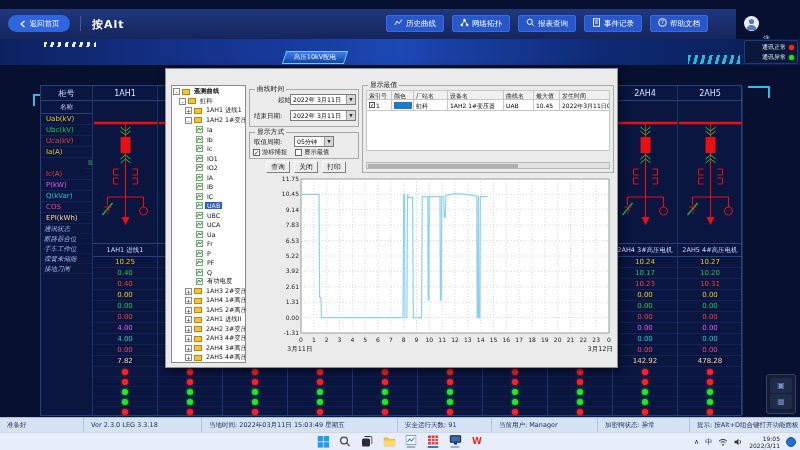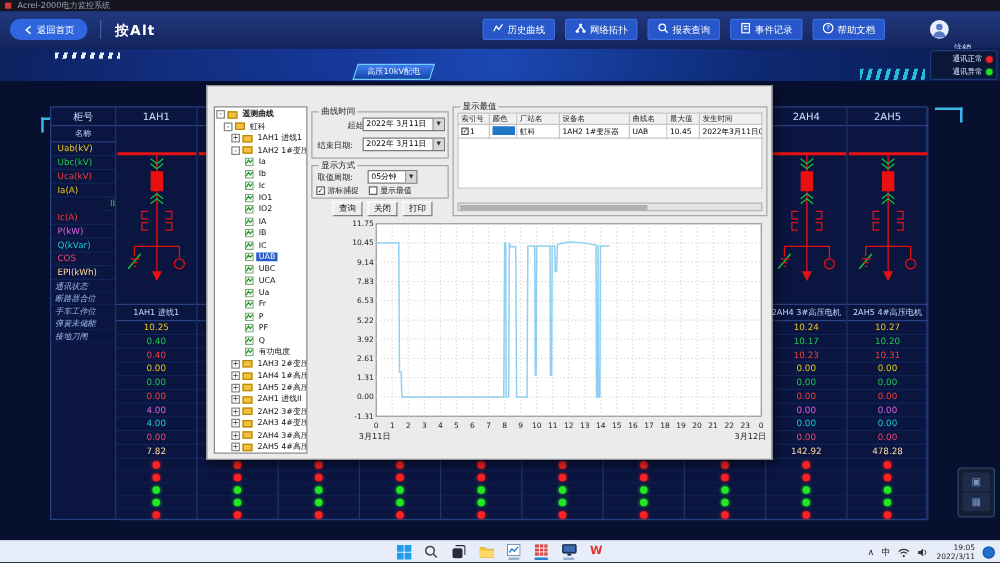--- a/index.html
+++ b/index.html
@@ -5,21 +5,21 @@
   *{margin:0;padding:0;box-sizing:border-box;}
   html,body{background:#222;}
   body{font-family:"DejaVu Sans","Liberation Sans",sans-serif;}
   #screen{position:relative;width:800px;height:450px;overflow:hidden;background:#081030;}
 
   
   #os-titlebar{position:absolute;top:0;left:0;width:800px;height:9px;background:#15151f;color:#9aa0b8;font-size:6.5px;line-height:9px;padding-left:14px;}
   #os-app-icon{position:absolute;left:4px;top:2px;width:5px;height:5px;background:#d03838;}
 
   
-  #app-header{position:absolute;top:9px;left:0;width:800px;height:30px;background:linear-gradient(180deg,#20387e,#15255c);}
+  #app-header{position:absolute;top:9px;left:0;width:736px;height:30px;background:linear-gradient(180deg,#20387e,#15255c);}
   #back-btn{position:absolute;left:8px;top:6px;width:62px;height:17px;background:#2f66dd;border-radius:9px;color:#fff;font-size:7.5px;display:flex;align-items:center;justify-content:center;gap:3px;}
   #hdr-divider{position:absolute;left:80px;top:7px;width:1px;height:15px;background:#3f5da8;}
   #brand{position:absolute;left:92px;top:8px;font-size:11px;font-weight:bold;color:#fff;letter-spacing:1px;}
   .nav-btn{position:absolute;top:6px;width:58px;height:17px;background:#2757c8;border-radius:2px;color:#fff;font-size:7.5px;display:flex;align-items:center;justify-content:center;gap:3px;border:1px solid #3a6ae0;}
   #avatar{position:absolute;left:744px;top:7px;width:15px;height:15px;border-radius:50%;background:#e8f0ff;overflow:hidden;}
   #logout{position:absolute;left:763px;top:25px;font-size:7px;color:#d8e4ff;}
 
   
   #banner{position:absolute;top:39px;left:0;width:800px;height:26px;background:linear-gradient(90deg,#0c2260 0%,#17399c 35%,#1c48b4 50%,#0e2a74 75%,#0a1c50 100%);}
   #stripes-left{position:absolute;left:44px;top:3px;width:52px;height:5px;background:repeating-linear-gradient(105deg,#e8f0ff 0 3px,transparent 3px 7px);}
@@ -108,24 +108,20 @@
   #tb-tray{position:absolute;right:4px;top:0;height:100%;display:flex;gap:6px;align-items:center;font-size:7px;color:#222;}
   #tb-clock{text-align:right;font-size:6px;line-height:7px;color:#222;}
   #tb-badge{width:10px;height:10px;border-radius:50%;background:#1f6fd0;border:1px solid #18589f;}
   .wps{color:#e03030;font-weight:bold;font-size:9px;line-height:13px;}
 </style>
 </head>
 <body>
 
 <div id="screen">
 
-  <div id="os-titlebar">
-    <span id="os-app-icon"></span>
-    <span>Acrel-2000电力监控系统</span>
-  </div>
 
   <div id="app-header">
     <div id="back-btn">
       <svg width="8" height="8" viewBox="0 0 8 8">
           <path d="M5.5 1 L2 4 L5.5 7" fill="none" stroke="#fff" stroke-width="1.3"></path>
         </svg>
       <span>返回首页</span>
     </div>
     <div id="hdr-divider"></div>
     <div id="brand">按Alt</div>
@@ -992,20 +988,29 @@
           <text x="289.5" y="167" font-size="6" fill="#222" text-anchor="middle" font-family="DejaVu Sans, sans-serif">21</text>
           <text x="302.3333333333333" y="167" font-size="6" fill="#222" text-anchor="middle" font-family="DejaVu Sans, sans-serif">22</text>
           <text x="315.1666666666667" y="167" font-size="6" fill="#222" text-anchor="middle" font-family="DejaVu Sans, sans-serif">23</text>
           <text x="328" y="167" font-size="6" fill="#222" text-anchor="middle" font-family="DejaVu Sans, sans-serif">0</text>
           <text x="6" y="176" font-size="6.5" fill="#222" font-family="DejaVu Sans, sans-serif">3月11日</text>
           <text x="332" y="176" font-size="6.5" fill="#222" text-anchor="end" font-family="DejaVu Sans, sans-serif">3月12日</text>
           <polyline points="20.0,19.3 38.0,19.3 38.6,122.5 39.9,122.5 40.5,142.6 122.0,142.6 122.7,19.3 123.6,19.3 123.9,142.6 125.9,142.6 126.5,19.3 127.4,22.3 131.6,22.3 132.3,142.6 140.6,142.6 141.3,21.7 146.8,21.7 147.2,124.9 147.9,124.9 148.3,21.7 159.0,21.7 159.4,124.9 160.3,124.9 160.7,21.7 162.8,21.7 163.2,42.3 164.2,42.3 165.0,20.5 174.0,18.7 185.5,19.3 195.8,21.1 196.2,142.6 197.0,142.6 197.4,21.1 197.7,124.9 198.1,142.6 198.9,142.6 199.3,21.7 206.7,21.7" fill="none" stroke="#8fd0f0" stroke-width="1.2"></polyline>
         </svg></div>
   </div>
 
+  <div id="statusbar">
+    <span class="seg" style="width:84px;">准备好</span>
+    <span class="seg" style="width:118px;">Ver 2.3.0 LEG 3.3.18</span>
+    <span class="seg" style="width:196px;">当地时间: 2022年03月11日 15:03:49 星期五</span>
+    <span class="seg" style="width:94px;">安全运行天数: 91</span>
+    <span class="seg" style="width:106px;">当前用户: Manager</span>
+    <span class="seg" style="width:92px;">加密狗状态: 异常</span>
+    <span class="seg" style="flex:1;border-right:none;">提示: 按Alt+D组合键打开功能面板</span>
+  </div>
 
   <div id="taskbar">
     <div id="tb-center">
       <div class="tb-ico">
         <svg width="12" height="12" viewBox="0 0 12 12">
             <rect x="0" y="0" width="5.4" height="5.4" fill="#1f9bf0"></rect>
             <rect x="6.2" y="0" width="5.4" height="5.4" fill="#1f9bf0"></rect>
             <rect x="0" y="6.2" width="5.4" height="5.4" fill="#1f9bf0"></rect>
             <rect x="6.2" y="6.2" width="5.4" height="5.4" fill="#1f9bf0"></rect>
           </svg>

